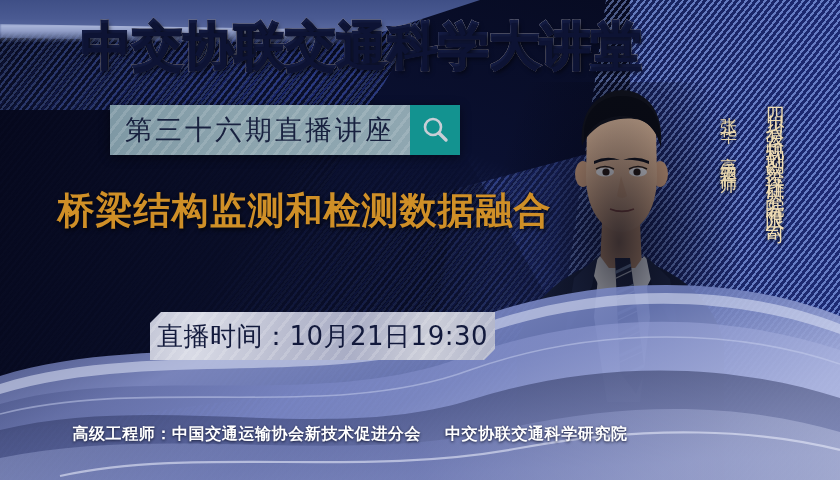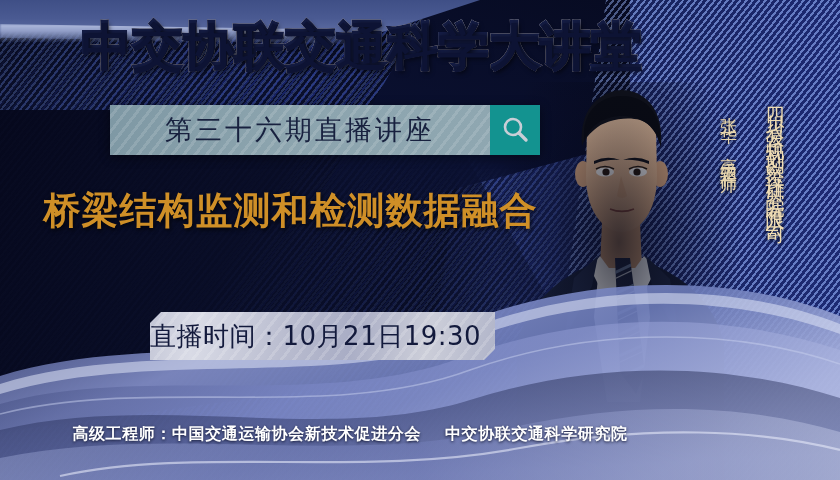--- a/index.html
+++ b/index.html
@@ -108,21 +108,21 @@
     text-shadow:0 2px 0 #0d1334, 2px 3px 5px rgba(0,0,0,.65);
   }
   .main-title span{
     background:linear-gradient(180deg,#fdf6e8 0%,#f4e6cc 45%,#dcc49a 78%,#efe0c2 100%);
     -webkit-background-clip:text;background-clip:text;padding-left:24px;
     -webkit-text-fill-color:transparent;
   }
 
   
   .sub-bar{
-    position:absolute;left:110px;top:105px;width:430px;height:50px;
+    position:absolute;left:110px;top:105px;width:350px;height:50px;
     display:flex;align-items:stretch;
     box-shadow:0 2px 10px rgba(0,0,0,.45);
   }
   .sub-bar-text{
     flex:1;position:relative;
     background:linear-gradient(105deg,#7e98a4 0%,#8ca4ae 45%,#8fa7b1 100%);
     display:flex;align-items:center;justify-content:center;
     overflow:hidden;
   }
   .sub-bar-text:after{
@@ -139,34 +139,34 @@
     font-family:"DejaVu Sans","Liberation Sans",sans-serif;
   }
   .sub-bar-icon{
     width:50px;
     background:#139390;
     display:flex;align-items:center;justify-content:center;
   }
 
   
   .topic{
-    position:absolute;left:23px;top:188px;width:535px;
+    position:absolute;left:37px;top:188px;width:535px;
     text-align:center;
     font-size:37px;line-height:45px;font-weight:bold;
     letter-spacing:1px;
     color:#cf8f27;
     font-family:"DejaVu Sans","Liberation Sans",sans-serif;
     text-shadow:1px 2px 4px rgba(0,0,0,.75);
   }
   .topic .l2{display:block;}
 
   
   .time-banner{
     position:absolute;left:150px;top:312px;width:345px;height:48px;
-    display:flex;align-items:center;
+    display:flex;align-items:center;justify-content:center;
     background:linear-gradient(103deg,#c3c6d6 0%,#d9dbe6 14%,#b9bccf 40%,#a9adc5 58%,#ccced9 80%,#b0b4c9 100%);
     clip-path:polygon(11px 0,100% 0,100% calc(100% - 11px),calc(100% - 11px) 100%,0 100%,0 11px);
     box-shadow:0 3px 12px rgba(0,0,0,.5);
     overflow:hidden;
   }
   .time-banner:after{
     content:"";position:absolute;inset:0;
     background:repeating-linear-gradient(-52deg,
       rgba(255,255,255,0) 0px,rgba(255,255,255,0) 7px,
       rgba(255,255,255,.16) 7px,rgba(255,255,255,.16) 10px);

